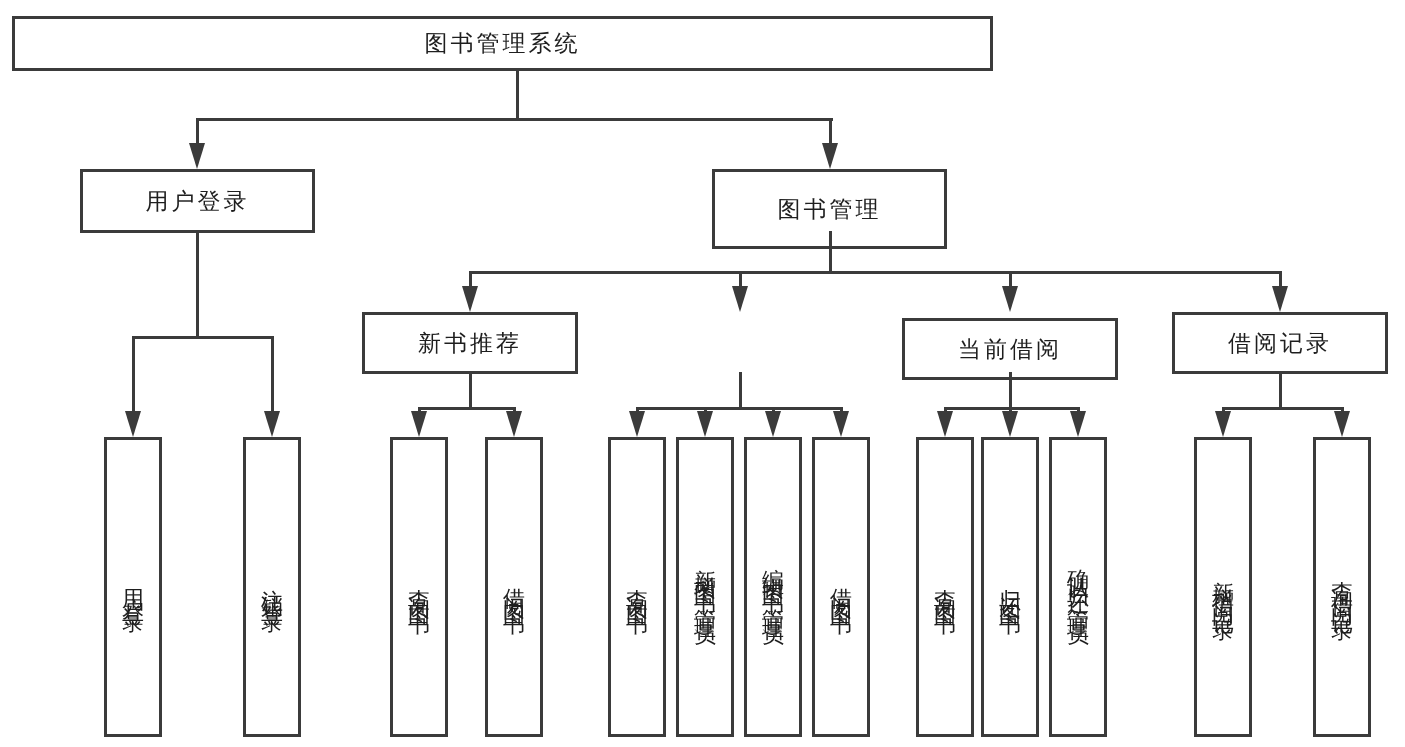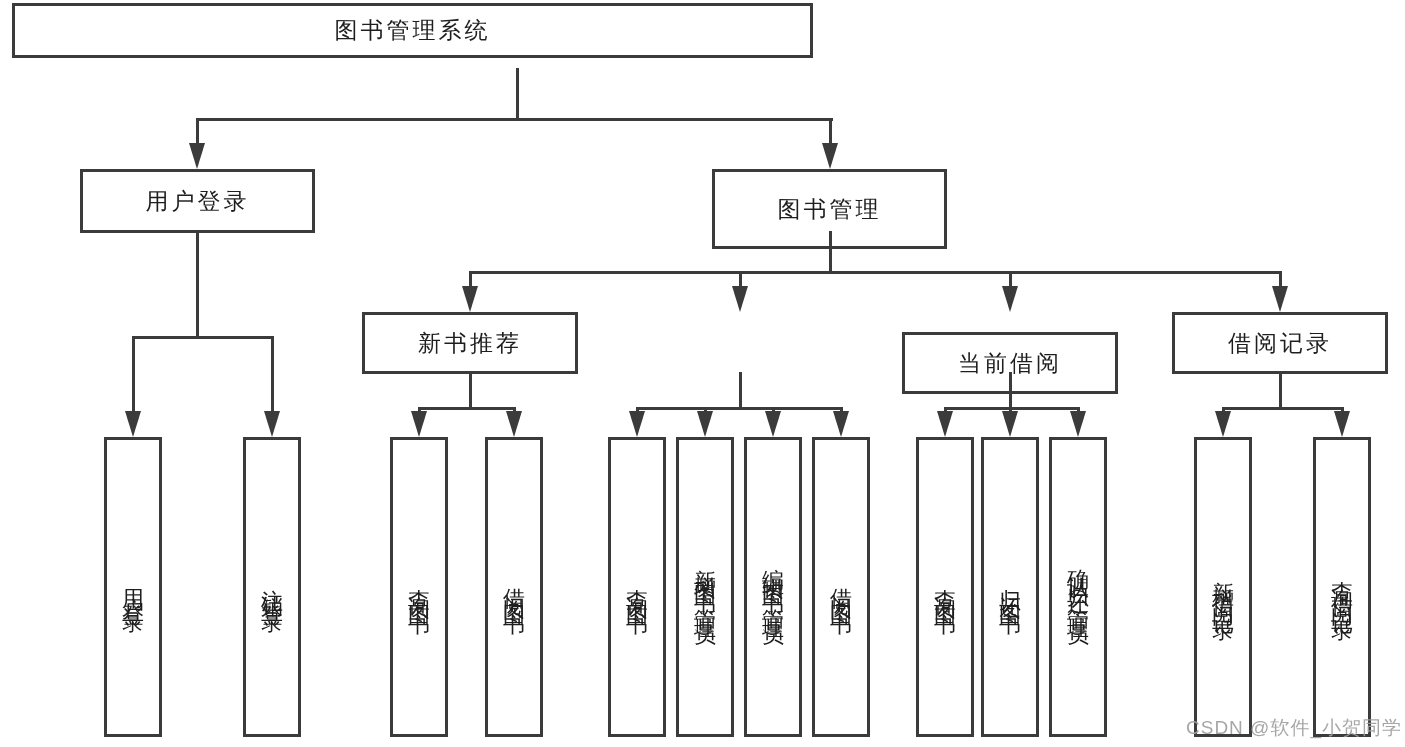--- a/index.html
+++ b/index.html
@@ -47,27 +47,27 @@
     letter-spacing: 1px;
     white-space: nowrap;
     z-index: 5;
   }
 </style>
 </head>
 <body>
 
 <div id="canvas">
 
-  <div class="box" style="left:12px; top:3px; width:801px; height:55px;">图书管理系统</div>
+  <div class="box" style="left:12px; top:16px; width:981px; height:55px;">图书管理系统</div>
 
   <div class="box" style="left:80px; top:169px; width:235px; height:64px;">用户登录</div>
   <div class="box" style="left:712px; top:169px; width:235px; height:80px;">图书管理</div>
 
   <div class="box" style="left:362px; top:312px; width:216px; height:62px;">新书推荐</div>
-  <div class="box" style="left:902px; top:332px; width:216px; height:62px;">当前借阅</div>
+  <div class="box" style="left:902px; top:318px; width:216px; height:62px;">当前借阅</div>
   <div class="box" style="left:1172px; top:312px; width:216px; height:62px;">借阅记录</div>
 
   <div class="box leaf" style="left:104px; top:437px; width:58px; height:300px;">用户登录</div>
   <div class="box leaf" style="left:243px; top:437px; width:58px; height:300px;">注销登录</div>
 
   <div class="box leaf" style="left:390px; top:437px; width:58px; height:300px;">查询图书</div>
   <div class="box leaf" style="left:485px; top:437px; width:58px; height:300px;">借阅图书</div>
 
   <div class="box leaf" style="left:608px; top:437px; width:58px; height:300px;">查询图书</div>
   <div class="box leaf" style="left:676px; top:437px; width:58px; height:300px;">新增图书（管理员）</div>
@@ -133,15 +133,14 @@
   <div class="vl" style="left:1076.5px; top:407px; height:12px;"></div>
   <div class="ar" style="left:1069.5px; top:411px;"></div>
 
   <div class="vl" style="left:1278.5px; top:372px; height:37px;"></div>
   <div class="hl" style="left:1221.5px; top:407px; width:122px;"></div>
   <div class="vl" style="left:1221.5px; top:407px; height:12px;"></div>
   <div class="ar" style="left:1214.5px; top:411px;"></div>
   <div class="vl" style="left:1340.5px; top:407px; height:12px;"></div>
   <div class="ar" style="left:1333.5px; top:411px;"></div>
 
-  <div class="wm" style="left:1186px; top:715px;">CSDN @软件_小贺同学</div>
 
 </div>
 
 </body></html>

